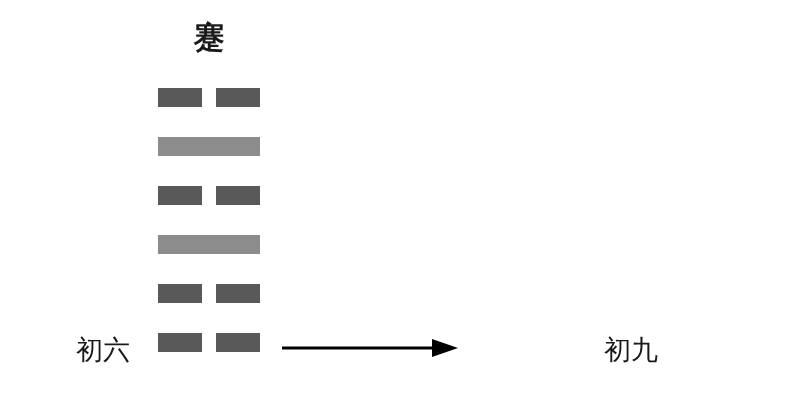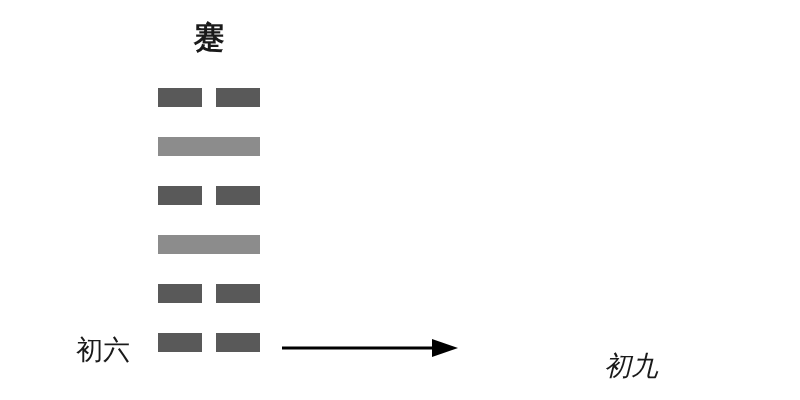--- a/index.html
+++ b/index.html
@@ -78,21 +78,21 @@
   
   .side-label {
     position: absolute;
     font-size: 27px;
     line-height: 1;
     color: #1a1a1a;
     white-space: nowrap;
     font-family: "DejaVu Sans", "Liberation Sans", sans-serif;
   }
   #label-initial-six  { left: 76px;  top: 336px; }
-  #label-initial-nine { left: 604px; top: 352px; font-style: italic; }
+  #label-initial-nine { left: 604px; top: 336px; }
 
   
   #transform-arrow {
     position: absolute;
     left: 282px;
     top: 336px;
     width: 176px;
     height: 24px;
   }
 </style>

